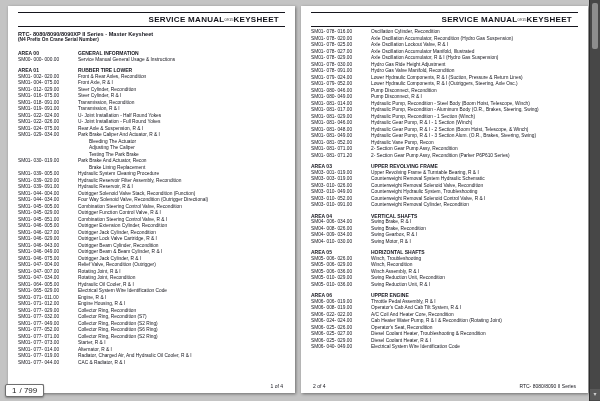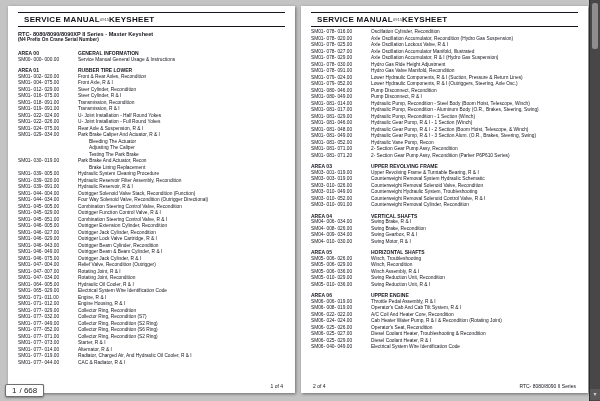--- a/index.html
+++ b/index.html
@@ -14,21 +14,21 @@
     position:absolute;top:6px;width:287px;height:387px;
     background:#fff;box-sizing:border-box;
     padding:6px 10px 4px 10px;
     box-shadow:1px 1px 3px rgba(0,0,0,.45);
     display:flex;flex-direction:column;
     color:#15151d;
   }
   .page.p1{left:8px;}
   .page.p2{left:301px;}
   .page-header{
-    display:flex;justify-content:flex-start;align-items:center;
+    display:flex;justify-content:flex-end;align-items:center;
     border-top:1px solid #15151d;border-bottom:1px solid #15151d;
     padding:2px 6px;flex:none;
   }
   .page-header .hl,.page-header .hr{font-weight:bold;font-size:8px;letter-spacing:.3px;}
   .page-header .hc{font-size:4px;color:#333;}
   .page-title{font-size:5.6px;font-weight:bold;margin-top:4px;flex:none;}
   .page-subtitle{font-size:4.8px;font-weight:bold;margin-bottom:2px;flex:none;}
   .page-body{flex:1 1 auto;overflow:hidden;margin-top:2px;}
   .row{display:flex;font-size:4.8px;line-height:6.5px;white-space:nowrap;}
   .row .code{flex:none;width:60px;overflow:hidden;}
@@ -474,16 +474,16 @@
     </div>
   </div>
 
   <div class="scrollbar">
     <div class="thumb"></div>
     <div class="btn-down">▾</div>
   </div>
 
   <div class="page-indicator">
     <span>1</span>
-    <span>/ 668</span>
+    <span>/ 799</span>
   </div>
 
 </div>
 
 </body></html>

